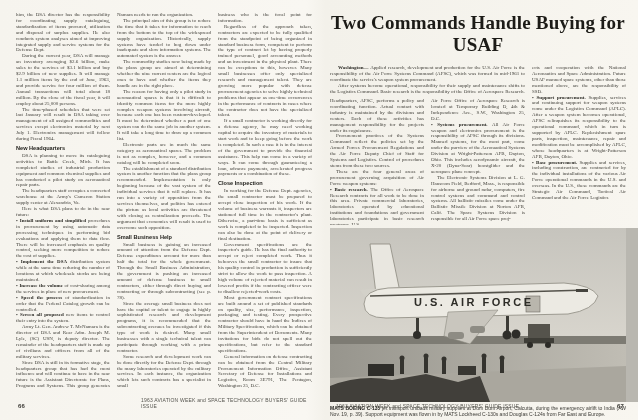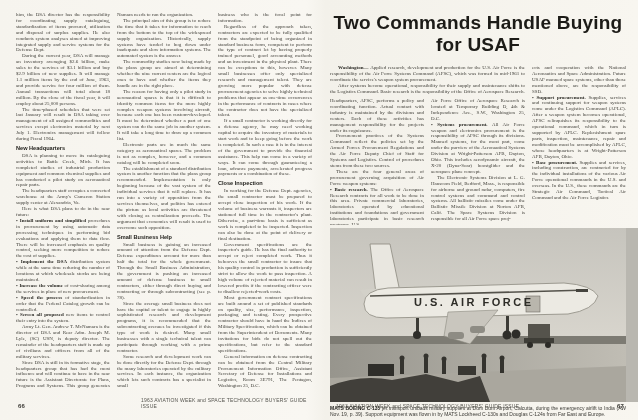--- a/index.html
+++ b/index.html
@@ -24,21 +24,21 @@
   p.para.bullet { text-indent:0; }
   p.para.heading {
     font-family:"Liberation Sans", sans-serif;
     font-weight:bold; font-size:5.6px; line-height:7px;
     text-indent:0; text-align:left; color:#23221e;
     margin:3px 0 1px 0;
   }
   p.para b { color:#2c2b26; }
 
   .article-title {
-    font-family:Liberation Sans, sans-serif;
+    font-family:Liberation Serif, serif;
     font-weight:bold; font-size:19px; line-height:22px;
     text-align:center; color:#1c1b17; letter-spacing:0.2px;
     margin-bottom:9px;
   }
   .rp-text { display:flex; gap:7px; height:160px; overflow:hidden; }
   .rp-left { width:195px; }
   .rp-left .cols { margin-top:3px; }
   .intro { font-size:5px; line-height:6px; text-align:justify; }
   .intro p { text-indent:8px; margin:0; }
 

